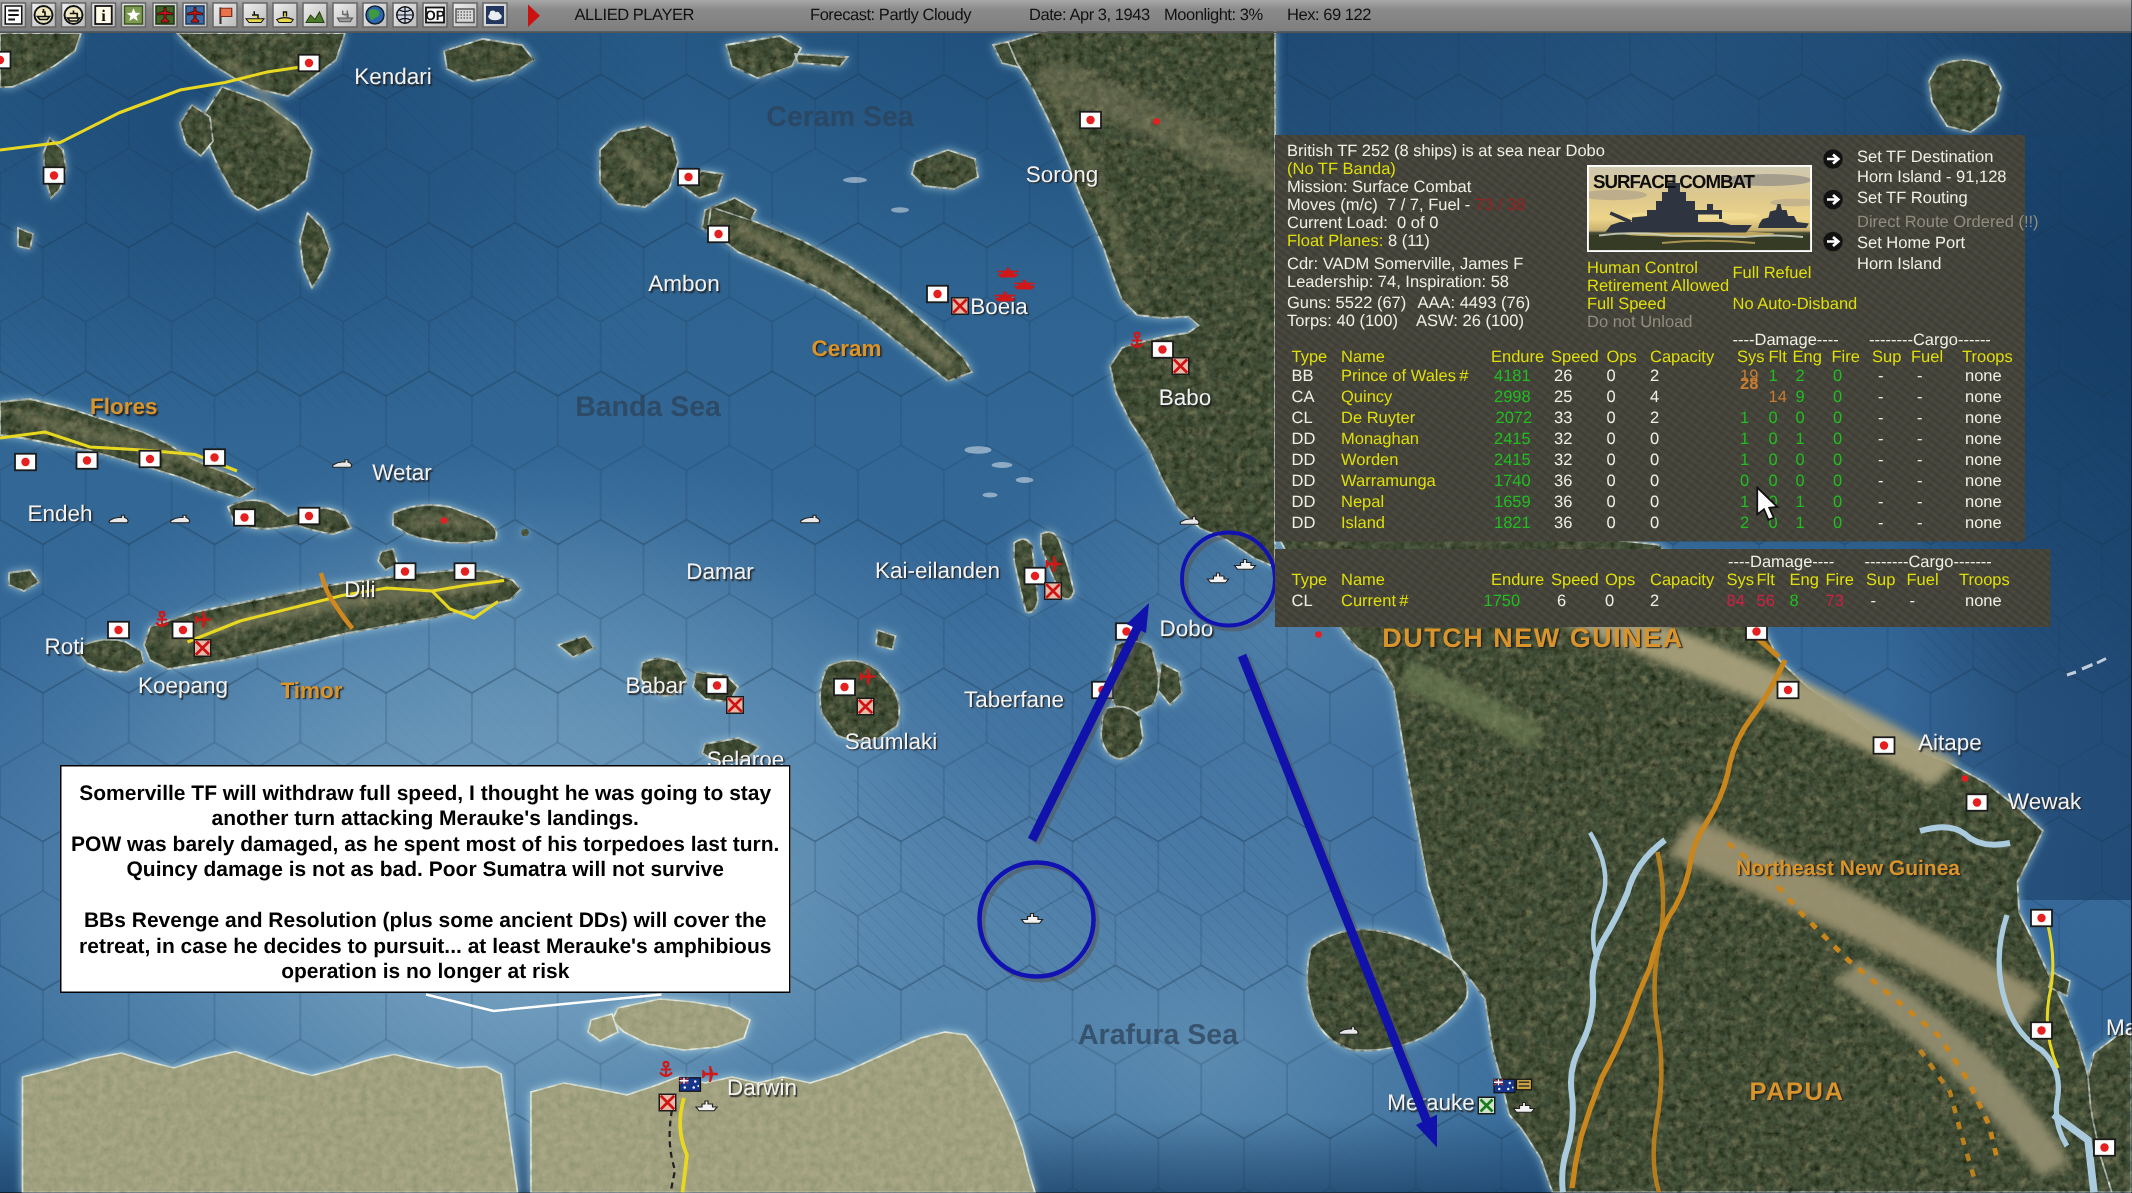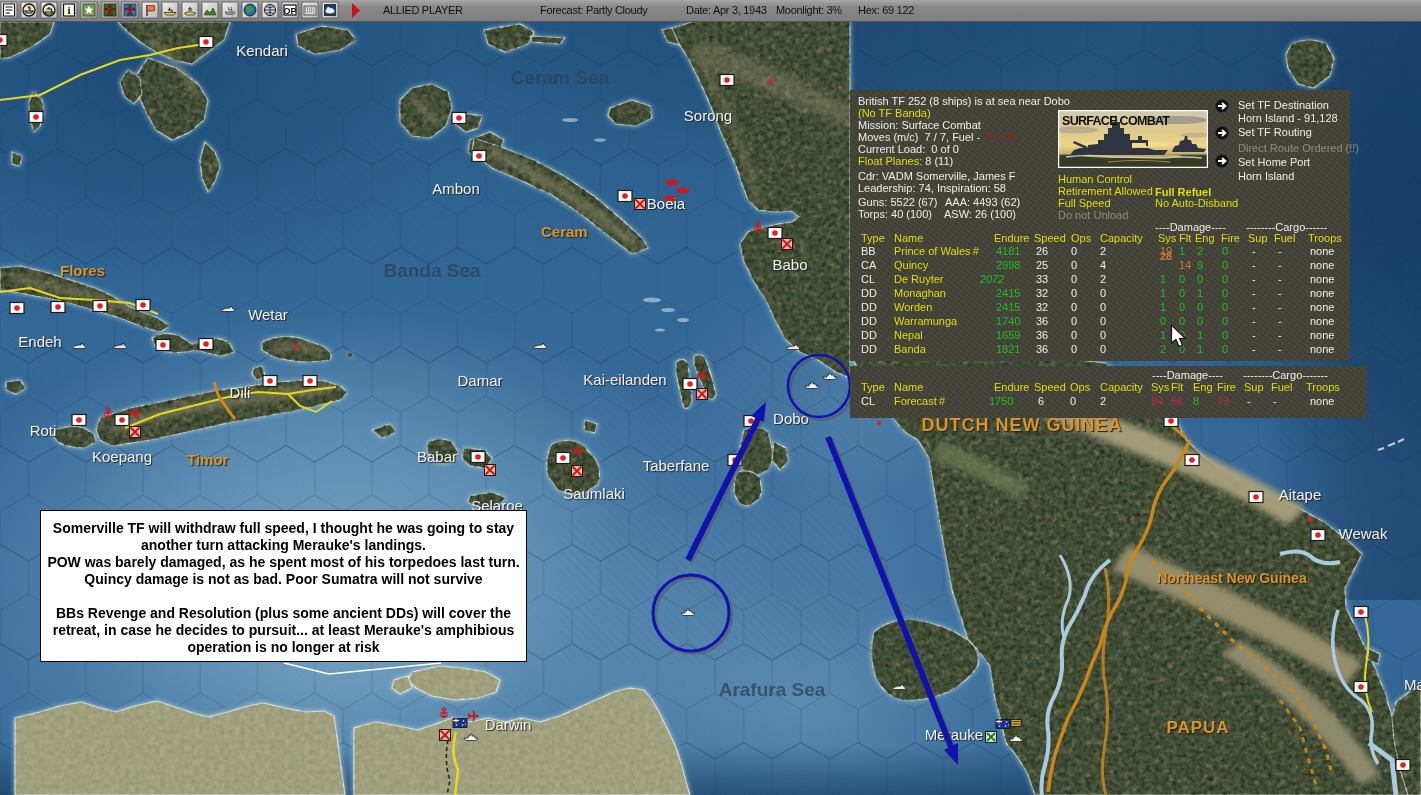--- a/index.html
+++ b/index.html
@@ -500,21 +500,21 @@
 <div class="panel" id="panel1" style="left:850px;top:90px;width:500px;height:271px;">
 <div class="p wh" style="left:8px;top:5px;">British TF 252 (8 ships) is at sea near Dobo</div>
 <div class="p y" style="left:8px;top:17px;">(No TF Banda)</div>
 <div class="p wh" style="left:8px;top:29px;">Mission: Surface Combat</div>
 <div class="p wh" style="left:8px;top:41px;">Moves (m/c)&nbsp; 7 / 7, Fuel - <span class="dr">73 / 38</span></div>
 <div class="p wh" style="left:8px;top:53px;">Current Load:&nbsp; 0 of 0</div>
 <div class="p" style="left:8px;top:65px;"><span class="y">Float Planes:</span> 8 (11)</div>
 <div class="p wh" style="left:8px;top:80px;">Cdr: VADM Somerville, James F</div>
 <div class="p wh" style="left:8px;top:92px;">Leadership: 74, Inspiration: 58</div>
 <div class="p wh" style="left:8px;top:106px;">Guns: 5522 (67)</div>
-<div class="p wh" style="left:95px;top:106px;">AAA: 4493 (62)</div>
+<div class="p wh" style="left:95px;top:106px;">AAA: 4493 (76)</div>
 <div class="p wh" style="left:8px;top:118px;">Torps: 40 (100)</div>
 <div class="p wh" style="left:94px;top:118px;">ASW: 26 (100)</div>
 <svg style="position:absolute;left:208px;top:20px;" width="150" height="58" viewBox="0 0 150 58">
 <defs>
           <linearGradient id="sky" x1="0" y1="0" x2="0" y2="1">
 <stop offset="0" stop-color="#cfc9b4"></stop>
             <stop offset="0.35" stop-color="#ddc88d"></stop>
             <stop offset="0.62" stop-color="#ecd489"></stop>
             <stop offset="0.75" stop-color="#c8b070"></stop>
             <stop offset="0.78" stop-color="#5a5c48"></stop>
@@ -534,21 +534,21 @@
 <path d="M30,37 L16,31 L15,33 L28,39 Z"></path>
 <path d="M114,42 L146,42 L148,39 L140,38 L138,34 L134,34 L133,30 L130,30 L129,26 L127,26 L126,30 L122,31 L121,35 L117,36 L115,39 Z"></path>
 </g>
 <path d="M8,47 Q30,44 55,47 L105,48 Q125,46 144,48" stroke="#cfd5c4" stroke-width="1.4" fill="none" opacity="0.85"></path>
 <path d="M50,52 Q80,49 112,52" stroke="#d8ba62" stroke-width="1.2" fill="none" opacity="0.7"></path>
 <text x="4" y="15" font-family="Liberation Sans,sans-serif" font-size="12.5" font-weight="bold" fill="#0d0d0d" textLength="108">SURFACE COMBAT</text>
 <rect x="0.5" y="0.5" width="149" height="57" fill="none" stroke="#fff" stroke-width="1.5"></rect>
 </svg>
 <div class="p y" style="left:208px;top:83px;">Human Control</div>
 <div class="p y" style="left:208px;top:95px;">Retirement Allowed</div>
-<div class="p y" style="left:305px;top:96px;font-weight:bold;">Full Refuel</div>
+<div class="p y" style="left:305px;top:86px;">Full Refuel</div>
 <div class="p y" style="left:208px;top:107px;">Full Speed</div>
 <div class="p y" style="left:305px;top:107px;">No Auto-Disband</div>
 <div class="p dk" style="left:208px;top:119px;">Do not Unload</div>
 <svg style="position:absolute;left:365px;top:9px;" width="15" height="15">
         <circle cx="7" cy="7" r="6.5" fill="#111"></circle>
         <path d="M3,7 L9,7 M7,4 L10.5,7 L7,10" stroke="#fff" stroke-width="1.8" fill="none"></path>
       </svg>
 <svg style="position:absolute;left:365px;top:36px;" width="15" height="15">
         <circle cx="7" cy="7" r="6.5" fill="#111"></circle>
         <path d="M3,7 L9,7 M7,4 L10.5,7 L7,10" stroke="#fff" stroke-width="1.8" fill="none"></path>
@@ -599,21 +599,21 @@
 <div class="p wh" style="left:250px;top:169px;">4</div>
 <div class="p or" style="left:310px;top:160px;font-weight:bold;">28</div>
 <div class="p or" style="left:329px;top:169px;text-align:right;">14</div>
 <div class="p gr" style="left:347px;top:169px;">9</div>
 <div class="p gr" style="left:372px;top:169px;">0</div>
 <div class="p wh" style="left:402px;top:169px;">-</div>
 <div class="p wh" style="left:428px;top:169px;">-</div>
 <div class="p wh" style="left:460px;top:169px;">none</div>
 <div class="p wh" style="left:11px;top:183px;">CL</div>
 <div class="p y" style="left:44px;top:183px;">De Ruyter</div>
-<div class="p gr" style="left:130px;top:183px;font-style:italic;">2072</div>
+<div class="p gr" style="left:147px;top:183px;">2072</div>
 <div class="p wh" style="left:186px;top:183px;">33</div>
 <div class="p wh" style="left:221px;top:183px;">0</div>
 <div class="p wh" style="left:250px;top:183px;">2</div>
 <div class="p gr" style="left:310px;top:183px;">1</div>
 <div class="p gr" style="left:329px;top:183px;">0</div>
 <div class="p gr" style="left:347px;top:183px;">0</div>
 <div class="p gr" style="left:372px;top:183px;">0</div>
 <div class="p wh" style="left:402px;top:183px;">-</div>
 <div class="p wh" style="left:428px;top:183px;">-</div>
 <div class="p wh" style="left:460px;top:183px;">none</div>
@@ -663,21 +663,21 @@
 <div class="p wh" style="left:221px;top:239px;">0</div>
 <div class="p wh" style="left:250px;top:239px;">0</div>
 <div class="p gr" style="left:310px;top:239px;">1</div>
 <div class="p gr" style="left:329px;top:239px;">0</div>
 <div class="p gr" style="left:347px;top:239px;">1</div>
 <div class="p gr" style="left:372px;top:239px;">0</div>
 <div class="p wh" style="left:402px;top:239px;">-</div>
 <div class="p wh" style="left:428px;top:239px;">-</div>
 <div class="p wh" style="left:460px;top:239px;">none</div>
 <div class="p wh" style="left:11px;top:253px;">DD</div>
-<div class="p y" style="left:44px;top:253px;">Banda</div>
+<div class="p y" style="left:44px;top:253px;">Island</div>
 <div class="p gr" style="left:146px;top:253px;">1821</div>
 <div class="p wh" style="left:186px;top:253px;">36</div>
 <div class="p wh" style="left:221px;top:253px;">0</div>
 <div class="p wh" style="left:250px;top:253px;">0</div>
 <div class="p gr" style="left:310px;top:253px;">2</div>
 <div class="p gr" style="left:329px;top:253px;">0</div>
 <div class="p gr" style="left:347px;top:253px;">1</div>
 <div class="p gr" style="left:372px;top:253px;">0</div>
 <div class="p wh" style="left:402px;top:253px;">-</div>
 <div class="p wh" style="left:428px;top:253px;">-</div>
@@ -693,21 +693,21 @@
 <div class="p y" style="left:220px;top:15px;">Ops</div>
 <div class="p y" style="left:250px;top:15px;">Capacity</div>
 <div class="p y" style="left:301px;top:15px;">Sys</div>
 <div class="p y" style="left:321px;top:15px;">Flt</div>
 <div class="p y" style="left:343px;top:15px;">Eng</div>
 <div class="p y" style="left:367px;top:15px;">Fire</div>
 <div class="p y" style="left:394px;top:15px;">Sup</div>
 <div class="p y" style="left:421px;top:15px;">Fuel</div>
 <div class="p y" style="left:456px;top:15px;">Troops</div>
 <div class="p wh" style="left:11px;top:29px;">CL</div>
-<div class="p y" style="left:44px;top:29px;">Forecast #</div>
+<div class="p y" style="left:44px;top:29px;">Current #</div>
 <div class="p gr" style="left:139px;top:29px;">1750</div>
 <div class="p wh" style="left:188px;top:29px;">6</div>
 <div class="p wh" style="left:220px;top:29px;">0</div>
 <div class="p wh" style="left:250px;top:29px;">2</div>
 <div class="p rd" style="left:301px;top:29px;">84</div>
 <div class="p rd" style="left:321px;top:29px;">56</div>
 <div class="p gr" style="left:343px;top:29px;">8</div>
 <div class="p rd" style="left:367px;top:29px;">73</div>
 <div class="p wh" style="left:397px;top:29px;">-</div>
 <div class="p wh" style="left:423px;top:29px;">-</div>

